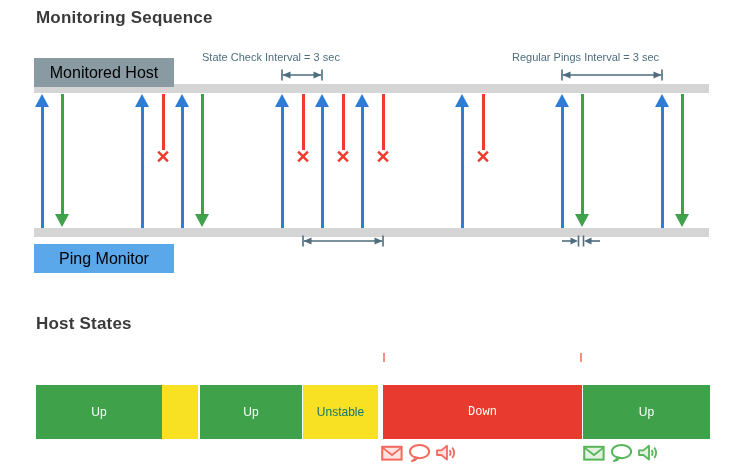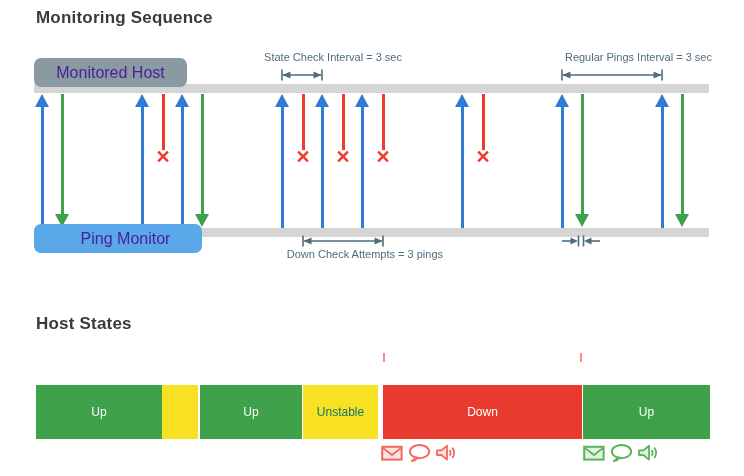--- a/index.html
+++ b/index.html
@@ -9,25 +9,25 @@
   }
   .title{
     position:absolute;left:36px;top:8px;font-size:17px;font-weight:700;color:#3a3a3a;
     letter-spacing:.2px;white-space:nowrap;
   }
   .title.states{top:314px;}
   .tbar{position:absolute;left:34px;width:675px;height:9px;background:var(--timeline-bar);}
   .tbar.top{top:84px;}
   .tbar.bottom{top:228px;}
   .endpoint{
-    position:absolute;left:34px;width:153px;height:29px;color:#4c1d95;font-size:16px;
-    display:flex;align-items:center;justify-content:center;white-space:nowrap;z-index:3;border-radius:7px;
+    position:absolute;left:34px;width:140px;height:29px;color:#000000;font-size:16px;
+    display:flex;align-items:center;justify-content:center;white-space:nowrap;z-index:3;
   }
   .endpoint.host{top:58px;background:var(--host-box);}
-  .endpoint.monitor{top:224px;background:var(--monitor-box);padding-left:15px;}
+  .endpoint.monitor{top:244px;background:var(--monitor-box);}
   
   .event{position:absolute;top:0;width:0;height:0;}
   .event .line{position:absolute;width:3px;margin-left:-1.5px;}
   .event.ping .line{top:104px;height:124px;background:var(--ping);}
   .event.ping .head{
     position:absolute;top:94px;left:-7px;width:0;height:0;
     border-left:7px solid transparent;border-right:7px solid transparent;
     border-bottom:13px solid var(--ping);
   }
   .event.reply .line{top:94px;height:121px;background:var(--reply);}
@@ -36,21 +36,21 @@
     border-left:7px solid transparent;border-right:7px solid transparent;
     border-top:13px solid var(--reply);
   }
   .event.failed .line{top:94px;height:56px;background:var(--failed);}
   .event.failed .xmark{
     position:absolute;top:147px;left:-10px;width:20px;text-align:center;
     color:var(--failed);font-size:18px;font-weight:700;line-height:20px;
   }
   
   .mlabel{
-    position:absolute;width:200px;text-align:right;font-size:11px;color:var(--annotation);
+    position:absolute;width:200px;text-align:left;font-size:11px;color:var(--annotation);
     white-space:nowrap;
   }
   .measure{position:absolute;}
   .measure line{stroke:var(--annotation);stroke-width:1.6;}
   .measure path{fill:var(--annotation);}
   
   .segment{
     position:absolute;top:385px;height:54px;display:flex;align-items:center;justify-content:center;
     font-size:12px;color:#fff;white-space:nowrap;
   }
@@ -177,39 +177,38 @@
       <path d="M100.5,6 l-8,-3.6 l0,7.2 z"></path>
   </svg>
 
   <svg class="measure" style="left:302px;top:235px;" width="82" height="12" viewBox="0 0 82 12">
     <line x1="1" y1="0.5" x2="1" y2="11.5"></line>
       <line x1="81" y1="0.5" x2="81" y2="11.5"></line>
     <line x1="2" y1="6" x2="80" y2="6"></line>
     <path d="M1.5,6 l8,-3.6 l0,7.2 z"></path>
       <path d="M80.5,6 l-8,-3.6 l0,7.2 z"></path>
   </svg>
-  <div class="mlabel" style="left:243px;top:248px;">Down Check Attempts = 3 pings</div>
 
   <svg class="measure" style="left:562px;top:235px;" width="38" height="12" viewBox="0 0 38 12">
     <line x1="16.5" y1="0.5" x2="16.5" y2="11.5"></line>
       <line x1="21.5" y1="0.5" x2="21.5" y2="11.5"></line>
     <line x1="0" y1="6" x2="14" y2="6"></line>
       <path d="M16,6 l-7.5,-3.4 l0,6.8 z"></path>
     <line x1="38" y1="6" x2="24" y2="6"></line>
       <path d="M22,6 l7.5,-3.4 l0,6.8 z"></path>
   </svg>
 
   <div class="title states">Host States</div>
 
   <div id="state-bar">
       <div class="segment up" style="left: 36px; width: 126px;">Up</div>
       <div class="segment unstable" style="left: 162px; width: 36px;"></div>
       <div class="segment up" style="left: 200px; width: 102px;">Up</div>
       <div class="segment unstable" style="left: 303px; width: 75px;">Unstable</div>
-      <div class="segment down" style="left: 383px; width: 199px;">Down</div>
+      <div class="segment down" style="left: 383px; width: 199px; font-family: Liberation Mono, monospace;">Down</div>
       <div class="segment up" style="left: 583px; width: 127px;">Up</div>
     </div>
 
   <div class="alert-banner">
     <div class="strip"></div>
   </div>
 
   <div class="icon-row down-icons">
     <svg width="22" height="18" viewBox="0 0 22 18">
       <rect x="1.2" y="2.8" width="19.4" height="12.8" fill="currentColor" fill-opacity="0.18" stroke="currentColor" stroke-width="2"></rect>

